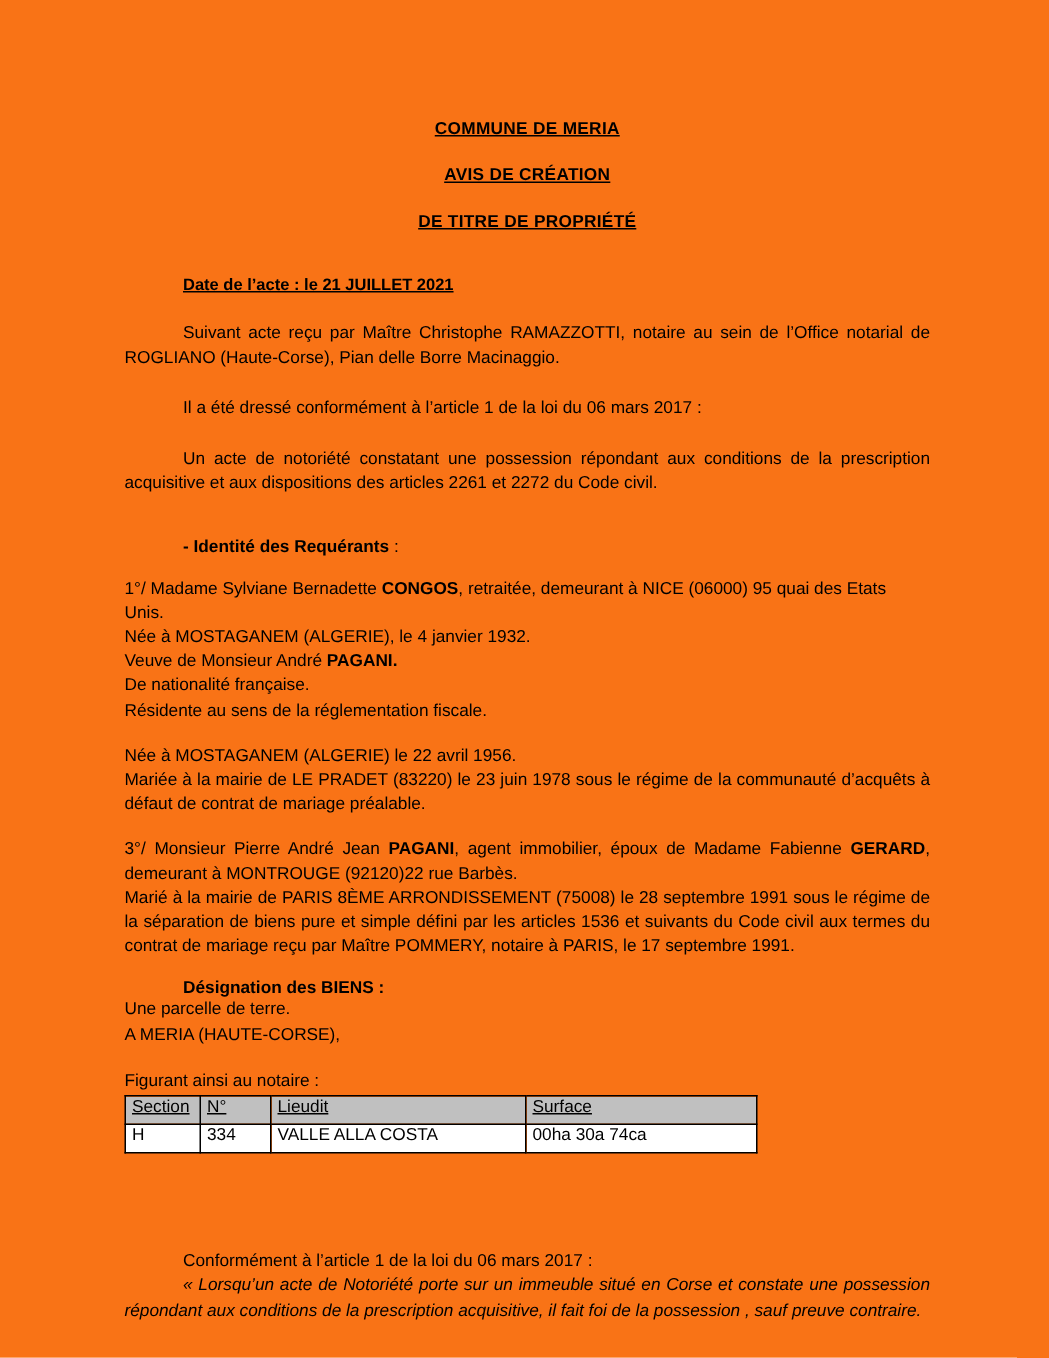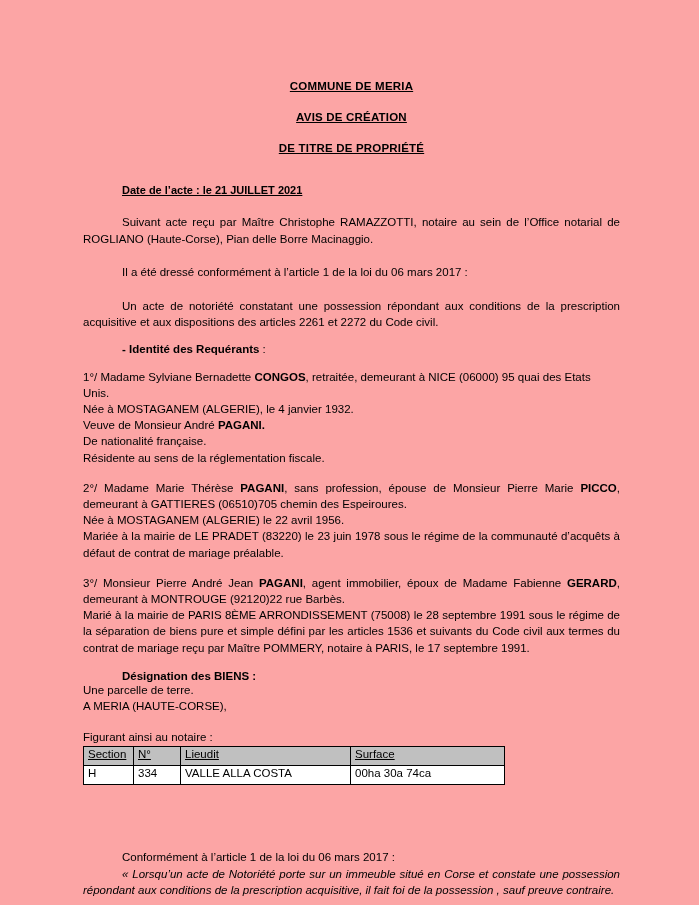--- a/index.html
+++ b/index.html
@@ -11,21 +11,21 @@
     width: 699px;
     height: 905px;
     font-family: "Liberation Sans", sans-serif;
     color: #000000;
     overflow: hidden;
   }
   .page {
     position: relative;
     width: 699px;
     height: 905px;
-    background: #fca5a5;
+    background: #f97316;
     box-sizing: border-box;
     padding: 80px 79px 0 83px;
   }
   .content {
     width: 537px;
   }
 
   
   .doc-title {
     text-align: center;
@@ -48,21 +48,21 @@
   .date-line span { text-decoration: underline; }
 
   
   p.body-par {
     margin: 0 0 17px 0;
     font-size: 11.5px;
     line-height: 16.5px;
     text-align: justify;
     text-indent: 39px;
   }
-  p.body-par.tight { margin-bottom: 12px; }
+  p.body-par.tight { margin-bottom: 28px; }
 
   .section-head {
     margin: 0 0 14px 0;
     padding-left: 39px;
     font-size: 11.5px;
   }
   .section-head b { font-weight: bold; }
 
   
   .req-block {
@@ -176,21 +176,20 @@
 
     <div class="req-block">
       <div class="flat"><span>1°/ </span><span>Madame Sylviane Bernadette </span><b>CONGOS</b><span>, retraitée, demeurant à NICE (06000) 95 quai des Etats Unis.</span></div>
       <div class="flat">Née à MOSTAGANEM (ALGERIE), le 4 janvier 1932.</div>
       <div class="flat"><span>Veuve de Monsieur André </span><b>PAGANI.</b></div>
       <div class="flat">De nationalité française.</div>
       <div class="flat">Résidente au sens de la réglementation fiscale.</div>
     </div>
 
     <div class="req-block">
-      <div class="just"><span>2°/ </span><span>Madame Marie Thérèse </span><b>PAGANI</b><span>, sans profession, épouse de Monsieur Pierre Marie </span><b>PICCO</b><span>, demeurant à GATTIERES (06510)705 chemin des Espeiroures.</span></div>
       <div class="flat">Née à MOSTAGANEM (ALGERIE) le 22 avril 1956.</div>
       <div class="just">Mariée à la mairie de LE PRADET (83220) le 23 juin 1978 sous le régime de la communauté d’acquêts à défaut de contrat de mariage préalable.</div>
     </div>
 
     <div class="req-block">
       <div class="just"><span>3°/ </span><span>Monsieur Pierre André Jean </span><b>PAGANI</b><span>, agent immobilier, époux de Madame Fabienne </span><b>GERARD</b><span>, demeurant à MONTROUGE (92120)22  rue Barbès.</span></div>
       <div class="just">Marié à la mairie de PARIS 8ÈME ARRONDISSEMENT (75008) le 28 septembre 1991 sous le régime de la séparation de biens pure et simple défini par les articles 1536 et suivants du Code civil aux termes du contrat de mariage reçu par Maître POMMERY, notaire à PARIS, le 17 septembre 1991.</div>
     </div>
 
     <div class="biens-head">Désignation des BIENS :</div>

